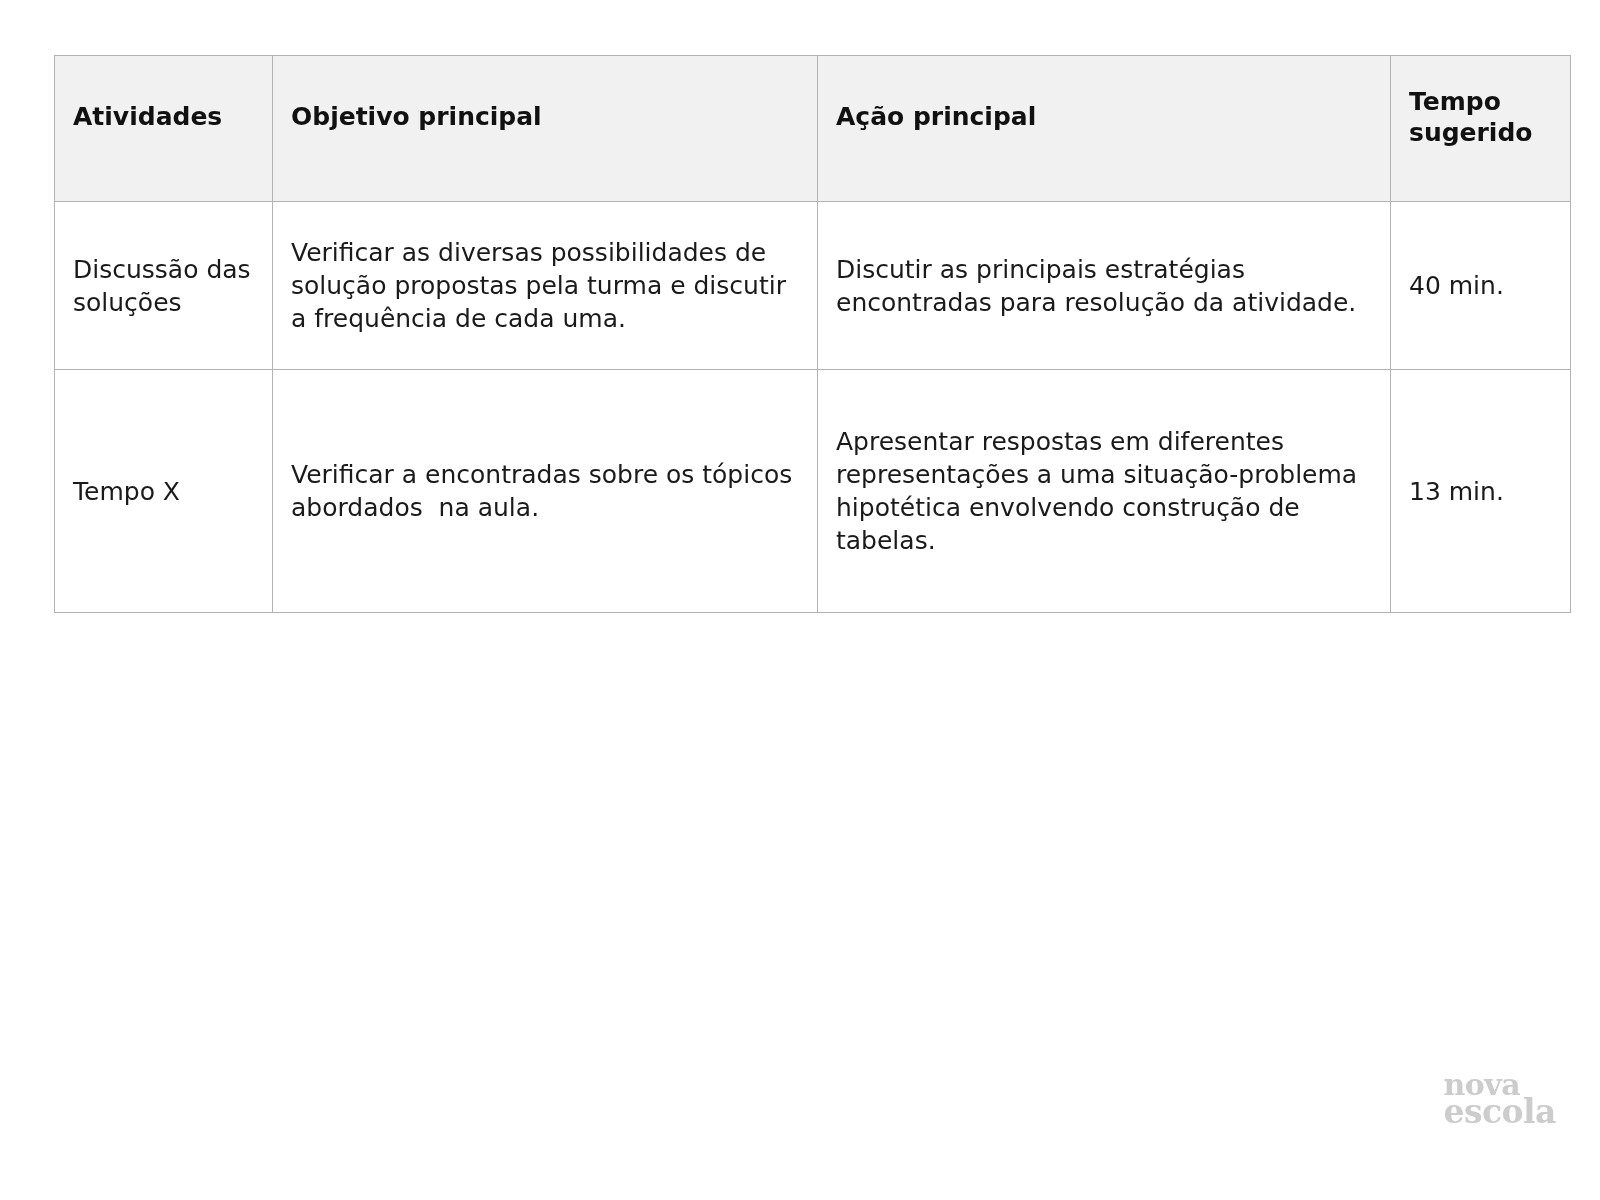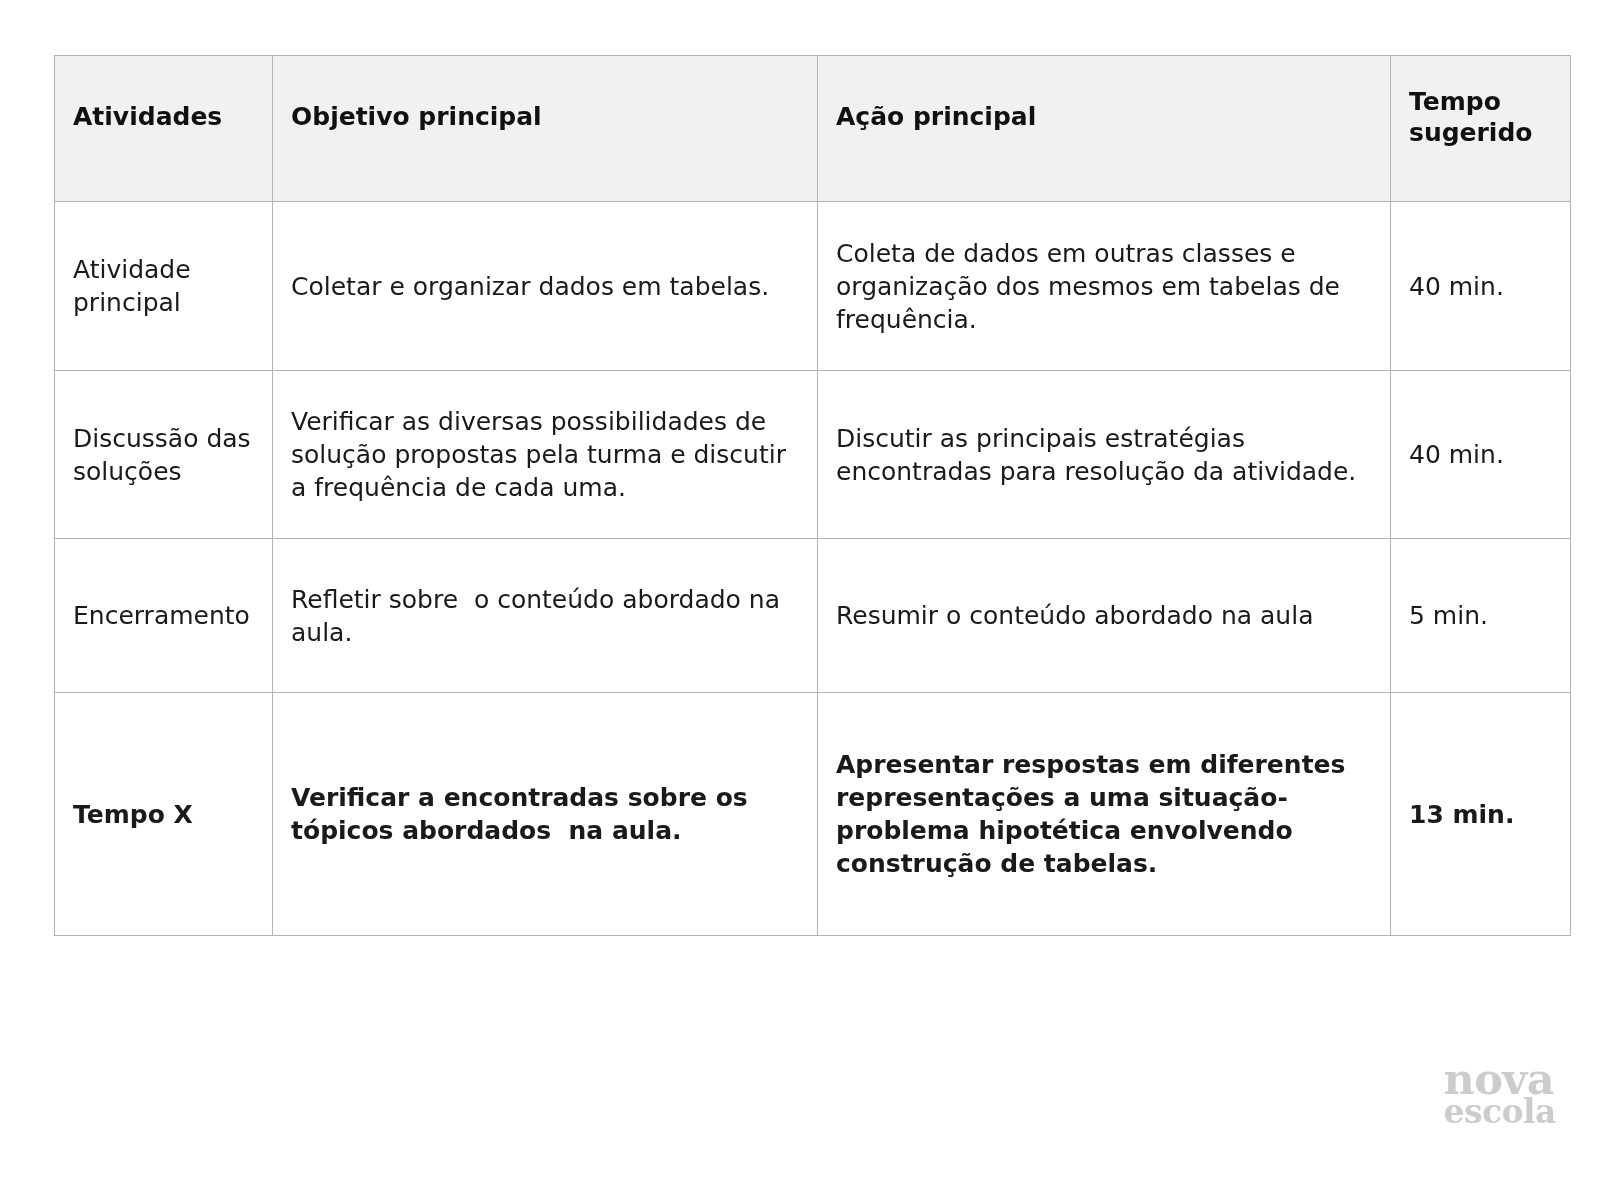--- a/index.html
+++ b/index.html
@@ -72,39 +72,39 @@
     line-height: 1.32;
     color: #1a1a1a;
     font-weight: normal;
     white-space: pre-wrap;
   }
 
   tbody tr.r1 td { height: 128px; }
   tbody tr.r2 td { height: 148px; }
   tbody tr.r3 td { height: 147px; }
   tbody tr.r4 td { height: 133px; }
-  tbody tr.r5 td { height: 222px; font-weight: bold; }
+  tbody tr.r5 td { height: 222px; }
 
   td.col-activity { font-size: 25px; }
   td.col-time { font-size: 25px; white-space: nowrap; }
 
   .brand {
     position: absolute;
     right: 56px;
     bottom: 58px;
     text-align: left;
     font-family: "DejaVu Serif", "Liberation Serif", serif;
     color: #cccccc;
     line-height: 0.86;
     letter-spacing: -0.5px;
     user-select: none;
   }
   .brand .brand-line1 {
     display: block;
-    font-size: 43px;
+    font-size: 30px;
     font-weight: bold;
   }
   .brand .brand-line2 {
     display: block;
     font-size: 33px;
     font-weight: bold;
   }
 </style>
 </head>
 <body>
@@ -130,37 +130,25 @@
           <th>
               <span class="hdr-inner">Ação principal</span>
             </th>
           <th>
               <span class="hdr-inner" style="white-space:pre-line;">Tempo
 sugerido</span>
             </th>
         </tr>
       </thead>
       <tbody>
-        <tr class="r2">
-          <td class="col-activity">Atividade principal</td>
-          <td class="col-objective">Coletar e organizar dados em tabelas.</td>
-          <td class="col-action">Coleta de dados em outras classes e organização dos mesmos em tabelas de frequência.</td>
-          <td class="col-time">40 min.</td>
-        </tr>
         <tr class="r3">
           <td class="col-activity">Discussão das soluções</td>
           <td class="col-objective">Verificar as diversas possibilidades de solução propostas pela turma e discutir a frequência de cada uma.</td>
           <td class="col-action">Discutir as principais estratégias encontradas para resolução da atividade.</td>
           <td class="col-time">40 min.</td>
-        </tr>
-        <tr class="r4">
-          <td class="col-activity">Encerramento</td>
-          <td class="col-objective">Refletir sobre  o conteúdo abordado na aula.</td>
-          <td class="col-action">Resumir o conteúdo abordado na aula</td>
-          <td class="col-time">5 min.</td>
         </tr>
         <tr class="r5">
           <td class="col-activity">Tempo X</td>
           <td class="col-objective">Verificar a encontradas sobre os tópicos abordados  na aula.</td>
           <td class="col-action">Apresentar respostas em diferentes representações a uma situação-problema hipotética envolvendo construção de tabelas.</td>
           <td class="col-time">13 min.</td>
         </tr>
       </tbody>
     </table>
   </div>

